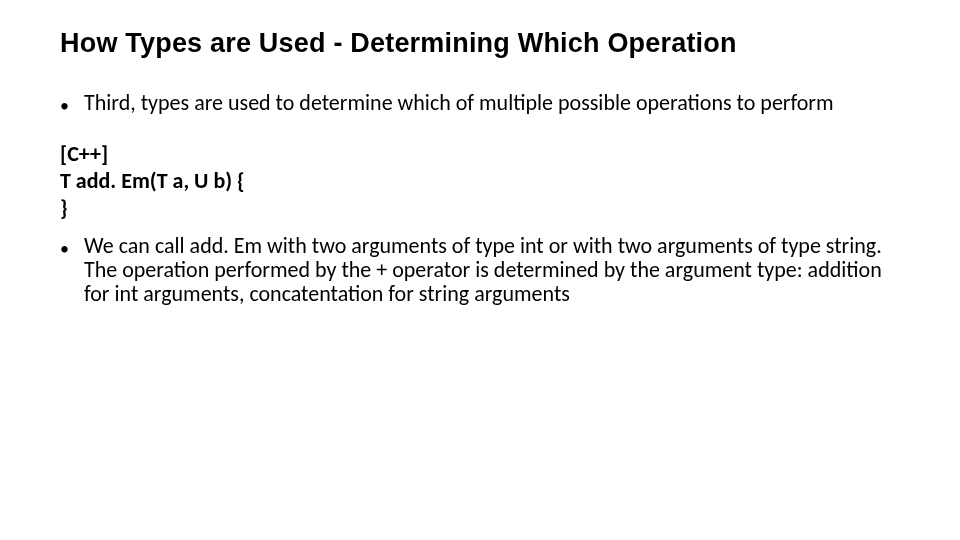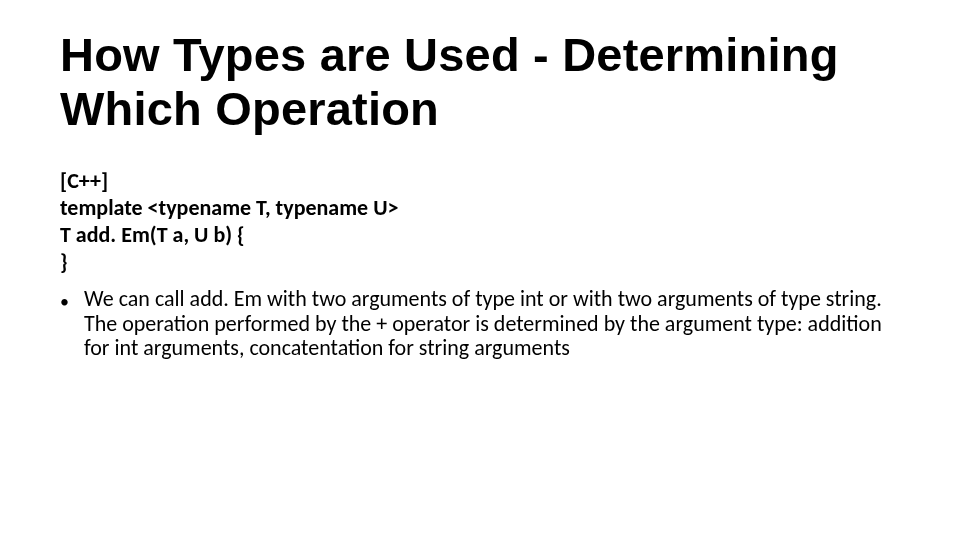--- a/index.html
+++ b/index.html
@@ -11,21 +11,21 @@
     font-family: Calibri, "Segoe UI", Arial, sans-serif;
     color: #000;
     overflow: hidden;
   }
   .slide {
     box-sizing: border-box;
     padding: 28px 60px 0 60px;
   }
   .title {
     font-family: "Trebuchet MS", "Segoe UI", Arial, sans-serif;
-    font-size: 47px;
+    font-size: 27px;
     font-weight: 700;
     letter-spacing: 0.2px;
     margin: 0 0 32px 0;
     line-height: 1.15;
   }
   .body {
     font-size: 22px;
     line-height: 1.1;
   }
   .bullet {
@@ -56,24 +56,27 @@
 </style>
 </head>
 <body>
 
 <div class="slide">
 
   <h1 class="title">How Types are Used - Determining Which Operation</h1>
 
   <div class="body">
 
+    <div class="bullet">
+      <span class="dot"></span>
+      <span class="text">Third, types are used to determine which of multiple possible operations to perform</span>
+    </div>
 
     <div class="code">
       <span class="line">[C++]</span>
-      <span class="line">template &lt;typename T, typename U&gt;</span>
       <span class="line">T add. Em(T a, U b) {</span>
       <span class="line">}</span>
     </div>
 
     <div class="bullet after-code">
       <span class="dot"></span>
       <span class="text">We can call add. Em with two arguments of type int or with two arguments of type string. The operation performed by the + operator is determined by the argument type: addition for int arguments, concatentation for string arguments</span>
     </div>
 
   </div>

